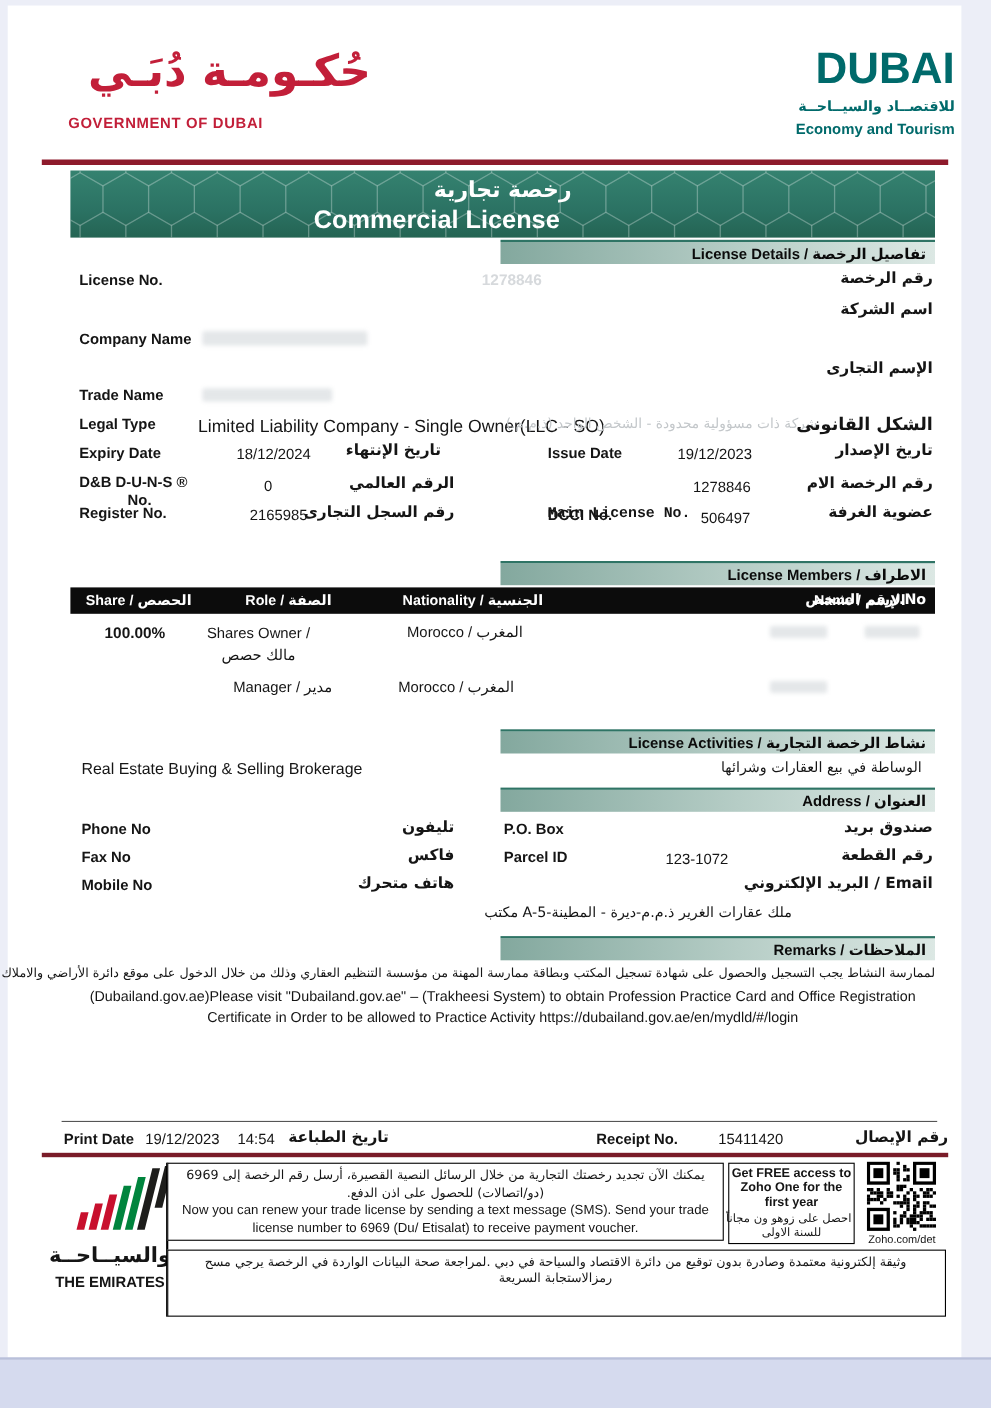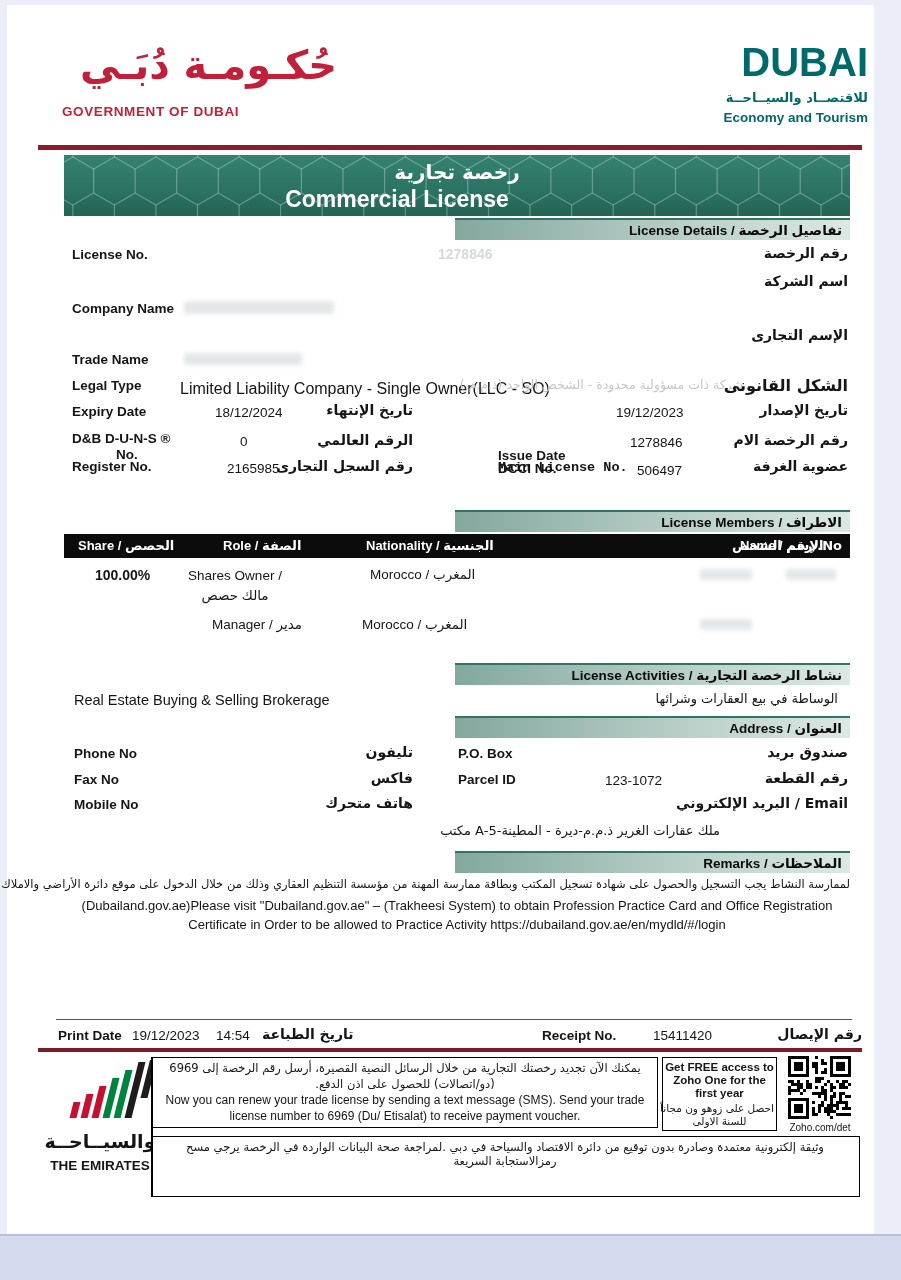--- a/index.html
+++ b/index.html
@@ -154,22 +154,22 @@
 <div class="t b" style="left:72px;top:352px;">Trade Name</div>
 <div class="blur" style="left:184px;top:353px;width:118px;height:12px;"></div>
 
 <div class="t b" style="left:72px;top:378px;">Legal Type</div>
 <div class="t" style="left:180px;top:379px;font-size:16px;">Limited Liability Company - Single Owner(LLC - SO)</div>
 <div class="t ar ghost ct" dir="rtl" style="left:468px;top:377px;width:275px;font-size:12.5px;">شركة ذات مسؤولية محدودة - الشخص الواحد (ذ.م.م.)</div>
 <div class="t ar b rt" dir="rtl" style="left:720px;top:376px;width:128px;font-size:16px;">الشكل القانونى</div>
 
 <div class="t b" style="left:72px;top:404px;">Expiry Date</div>
 <div class="t" style="left:215px;top:405px;">18/12/2024</div>
-<div class="t ar b rt" dir="rtl" style="left:285px;top:402px;width:128px;font-size:14px;">تاريخ الإنتهاء</div>
-<div class="t b" style="left:498px;top:404px;margin-top:44px;">Issue Date</div>
+<div class="t ar b rt" dir="rtl" style="left:273px;top:402px;width:128px;font-size:14px;">تاريخ الإنتهاء</div>
+<div class="t b" style="left:498px;top:404px;">Issue Date</div>
 <div class="t" style="left:616px;top:405px;">19/12/2023</div>
 <div class="t ar b rt" dir="rtl" style="left:720px;top:402px;width:128px;font-size:14px;">تاريخ الإصدار</div>
 
 <div class="t b" style="left:72px;top:431px;">D&amp;B D-U-N-S ®</div>
 <div class="t b" style="left:72px;top:447px;padding-left:44px;">No.</div>
 <div class="t" style="left:240px;top:434px;">0</div>
 <div class="t ar b rt" dir="rtl" style="left:285px;top:432px;width:128px;font-size:14px;">الرقم العالمي</div>
 <div class="t b" style="left:498px;top:460px;font-family:Liberation Mono, monospace;">Main License No.</div>
 <div class="t" style="left:630px;top:435px;">1278846</div>
 <div class="t ar b rt" dir="rtl" style="left:720px;top:432px;width:128px;font-size:14px;">رقم الرخصة الام</div>

